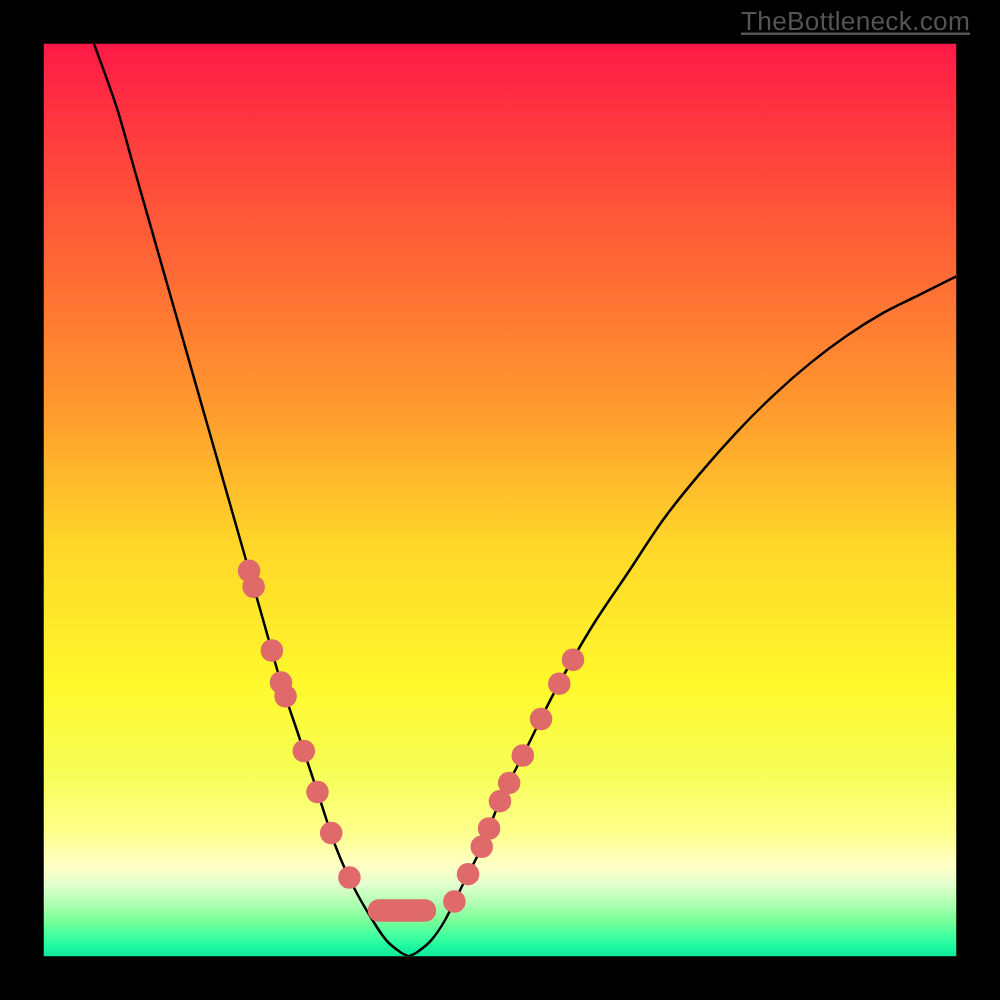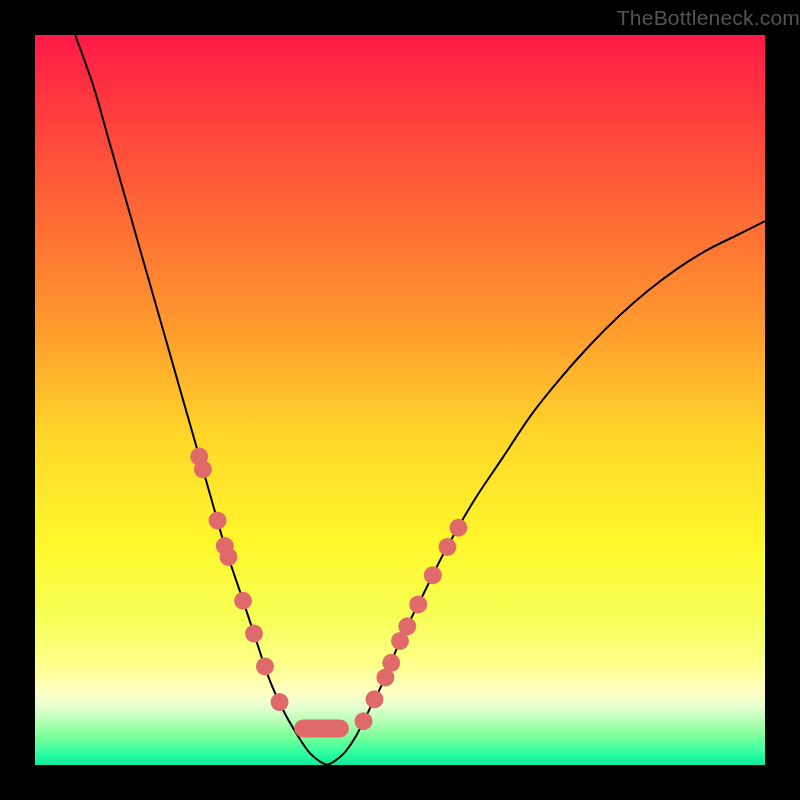--- a/index.html
+++ b/index.html
@@ -40,24 +40,25 @@
       #b6ffb6 94%,
       #7dff9a 96%,
       #3cffa0 98%,
       #1cf79f 99%,
       #12e99c 100%
     );
   }
   .watermark {
     position: absolute;
     top: 6px;
-    right: 0;
+    right: 24px;
     color: #555;
     font-size: 21px;
     letter-spacing: 0.2px;
+    text-decoration: underline;
   }
   svg.overlay {
     position: absolute;
     left: 0;
     top: 0;
     width: 730px;
     height: 730px;
   }
   .curve {
     fill: none;

